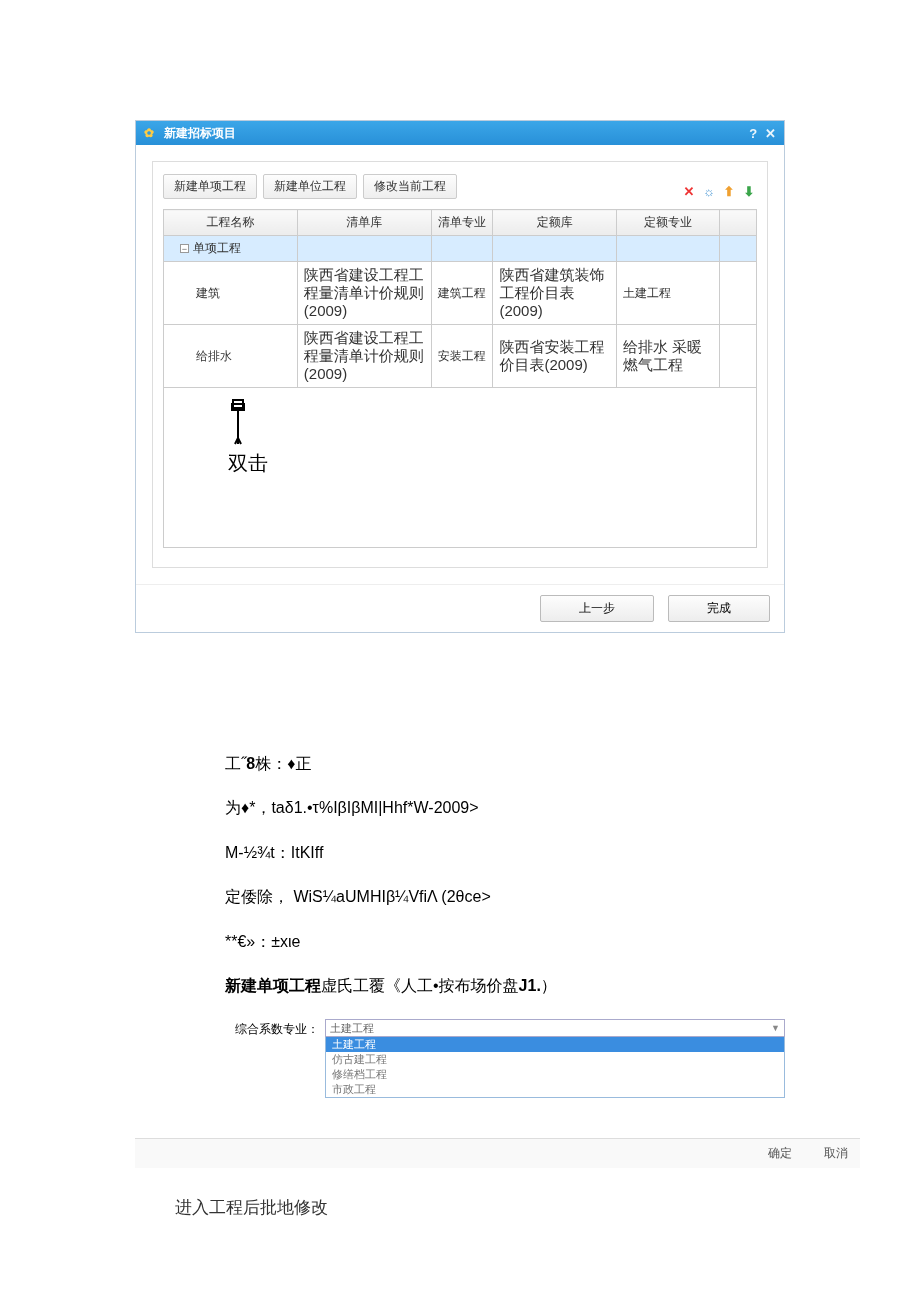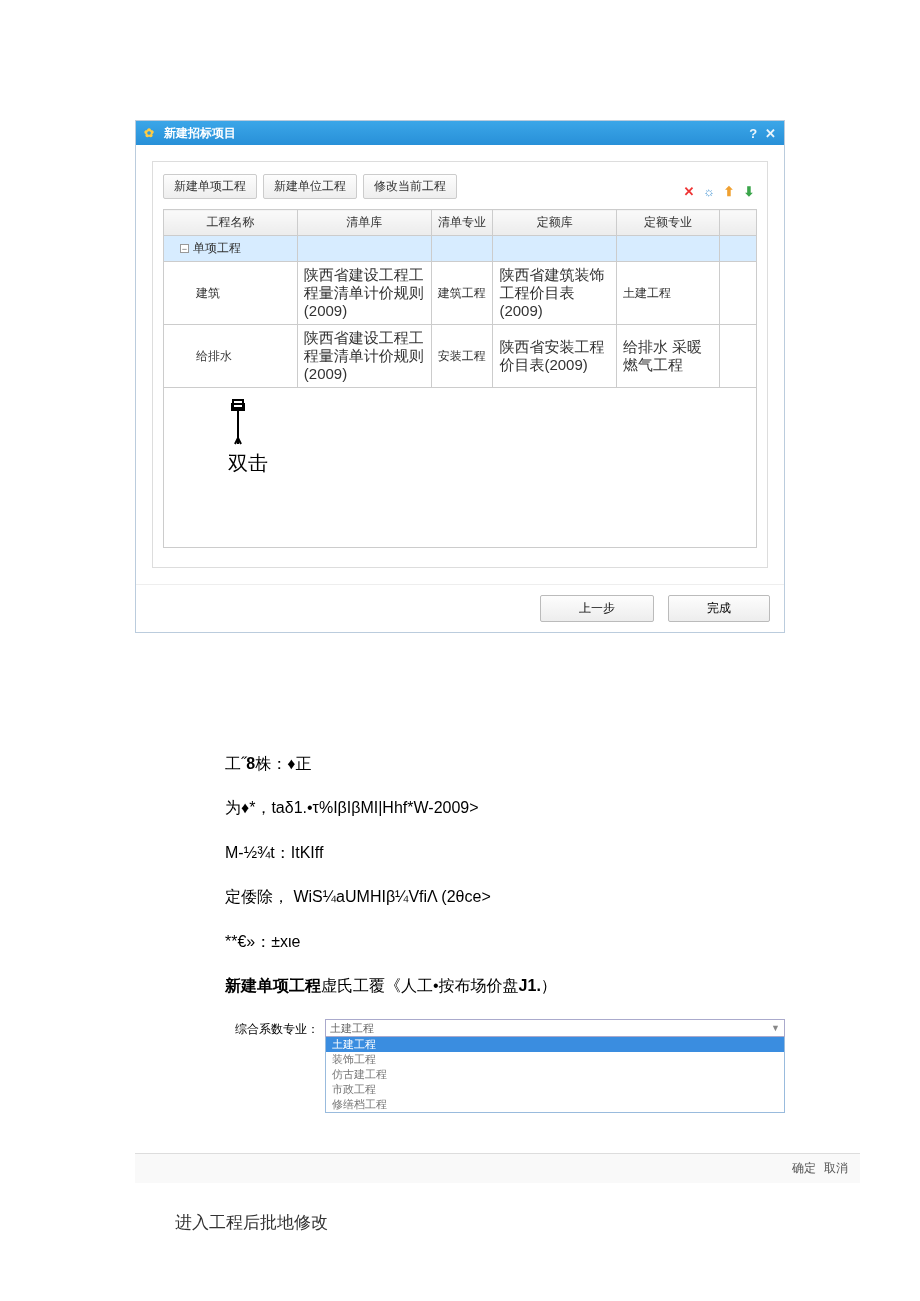--- a/index.html
+++ b/index.html
@@ -192,21 +192,21 @@
       line-height: 13px;
     }
     .dropdown-list .opt.selected {
       background: #3a8de0;
       color: #fff;
     }
     
     .lower-footer {
       display: flex;
       justify-content: flex-end;
-      gap: 8px;
+      gap: 32px;
       padding: 6px 12px 6px 12px;
       margin-top: 4px;
       border-top: 1px solid #ddd;
       font-size: 12px;
       color: #555;
       background: #f9f9f9;
     }
     .lower-footer span { cursor: pointer; }
     
     .final-line {
@@ -322,24 +322,23 @@
 
   <div class="combo-row">
     <div class="combo-label">综合系数专业：</div>
     <div class="combo-wrap">
       <div class="combo-field">
         <span>土建工程</span>
         <span class="combo-caret">▼</span>
       </div>
       <div class="dropdown-list">
         <div class="opt selected">土建工程</div>
-        <div class="opt">装饰工程</div>
         <div class="opt">仿古建工程</div>
+        <div class="opt">修缮档工程</div>
         <div class="opt">市政工程</div>
-        <div class="opt">修缮档工程</div>
       </div>
     </div>
   </div>
 
 </div>
 
 <div class="lower-footer" style="margin: 0 60px 0 135px;">
   <span>确定</span>
   <span>取消</span>
 </div>

